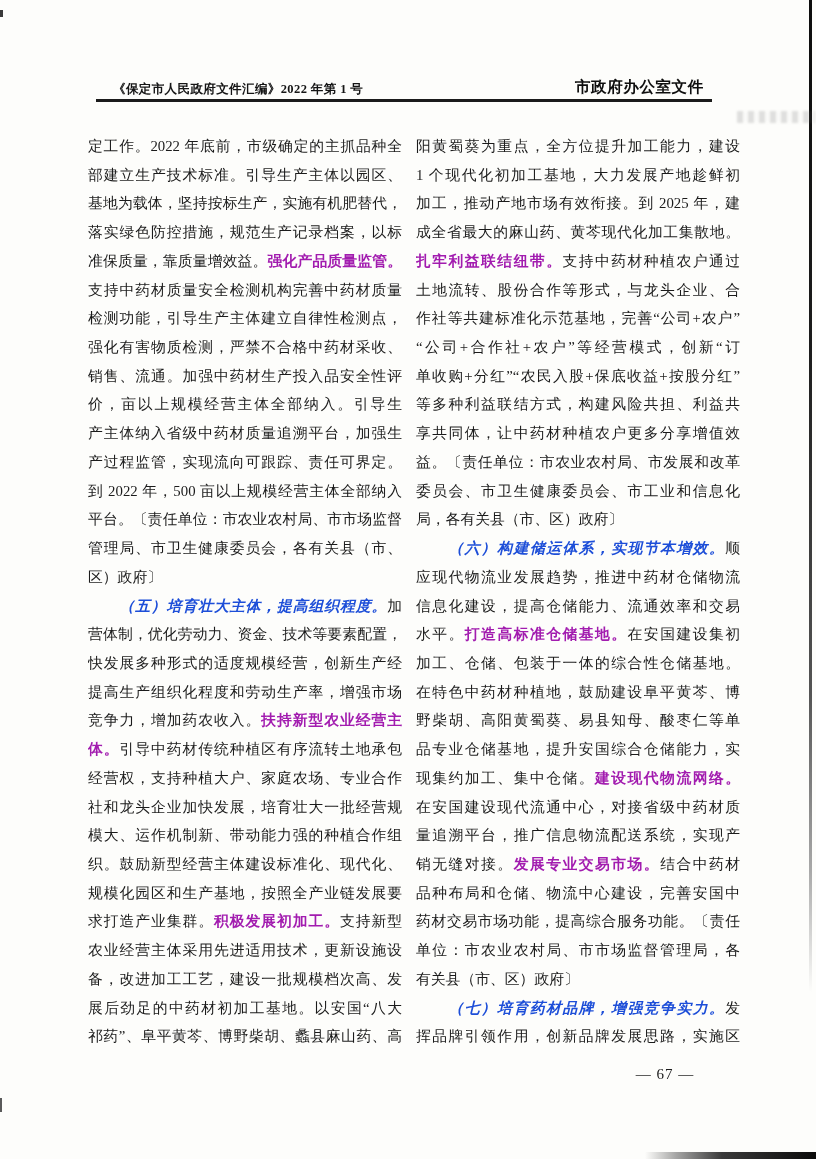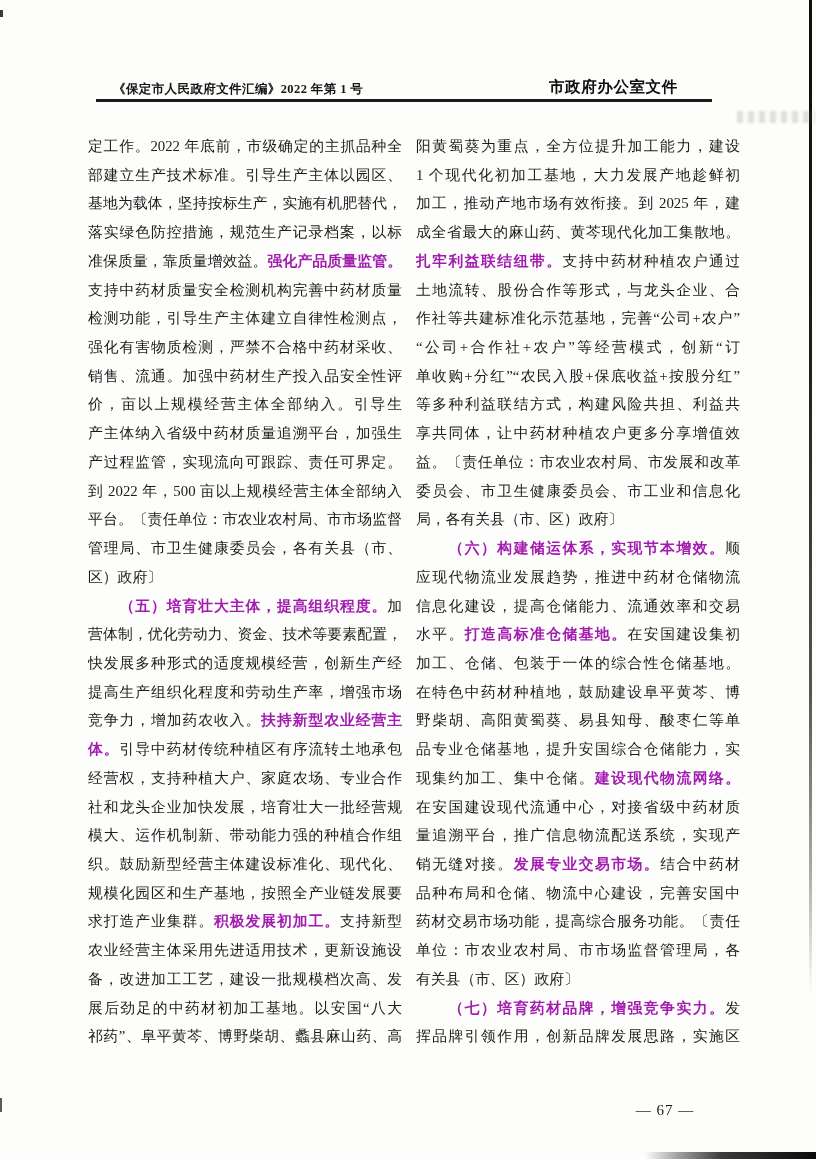--- a/index.html
+++ b/index.html
@@ -13,21 +13,21 @@
   }
   .sheet{position:absolute;left:0;top:0;width:816px;height:1159px;background:#fdfdfb;}
 
   
   .hdr-left{
     position:absolute;left:113px;top:81px;
     font-size:12.5px;font-weight:600;letter-spacing:.4px;
     white-space:nowrap;color:#151515;
   }
   .hdr-right{
-    position:absolute;left:549px;top:77px;
+    position:absolute;left:575px;top:77px;
     font-family:"Liberation Sans","DejaVu Sans",sans-serif;
     font-size:15.5px;font-weight:700;letter-spacing:.6px;
     white-space:nowrap;color:#0e0e0e;
   }
   .hdr-rule{
     position:absolute;left:96px;top:99px;width:616px;height:2.5px;
     background:#1b1b1b;
   }
 
   
@@ -40,25 +40,25 @@
   .col-left{left:88px;width:314px;}
   .col-right{left:416px;width:324px;}
   .line{
     white-space:nowrap;overflow:hidden;
     text-align:justify;text-align-last:justify;
     text-justify:inter-ideograph;
     height:28.72px;
   }
   .line.short{text-align:center;text-align-last:left;}
   .line .b{font-weight:700;color:#a21caf;}
-  .line .k{font-weight:600;color:#a21caf;}
+  .line .k{font-style:italic;font-weight:600;color:#1d4ed8;}
 
   
   .pagenum{
-    position:absolute;left:630px;top:1102px;width:70px;
+    position:absolute;left:630px;top:1066px;width:70px;
     font-size:15px;letter-spacing:1px;text-align:center;
     color:#1c1c1c;white-space:nowrap;
   }
 
   
   .edge-line-right{
     position:absolute;left:809px;top:0;width:2.5px;height:992px;
     background:linear-gradient(#0d0d0d 0%,#1c1c1c 35%,#555 70%,#aaa 88%,rgba(170,170,170,0) 100%);
   }
   .corner-dot{position:absolute;left:0;top:10px;width:3px;height:7px;background:#3a3a3a;}

